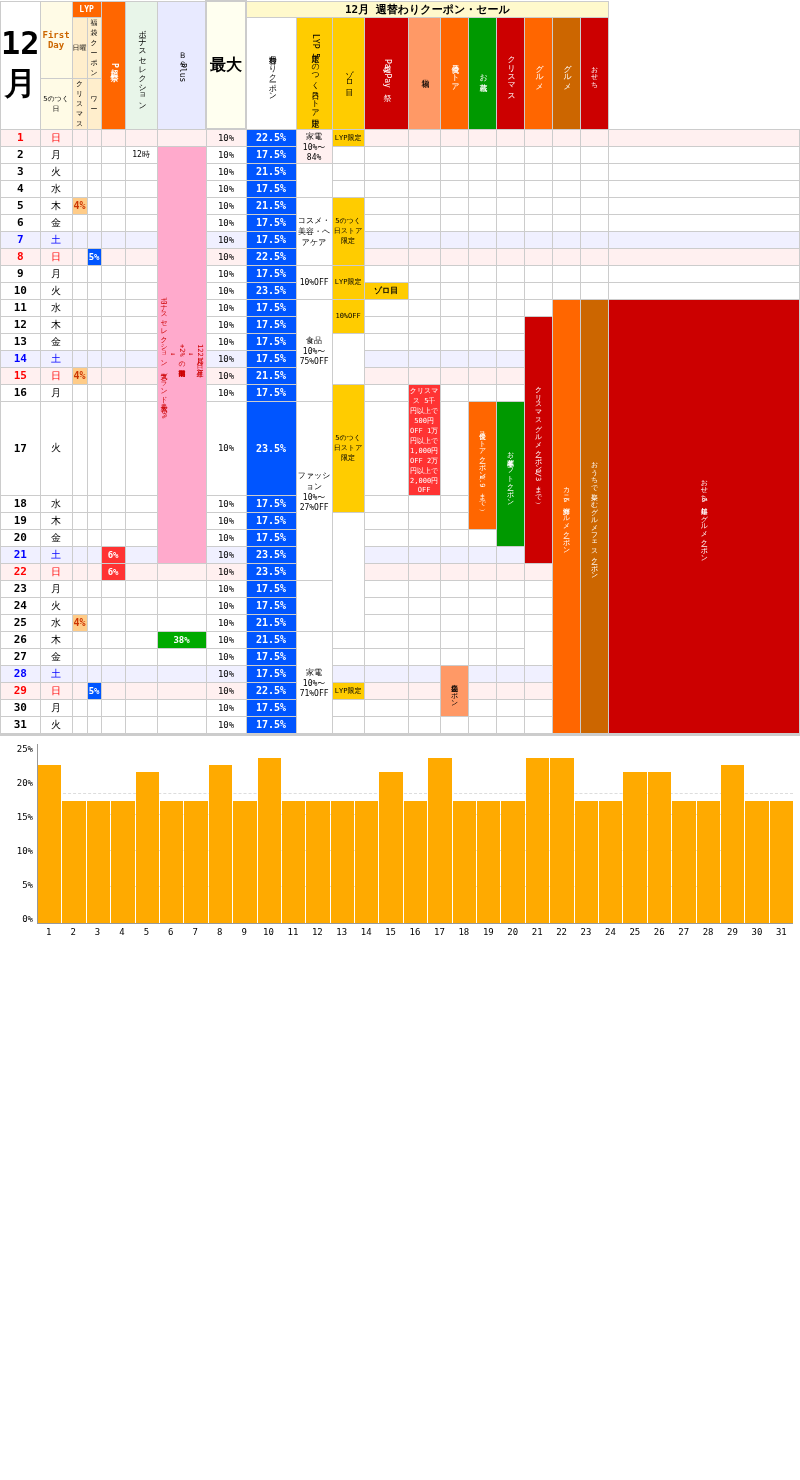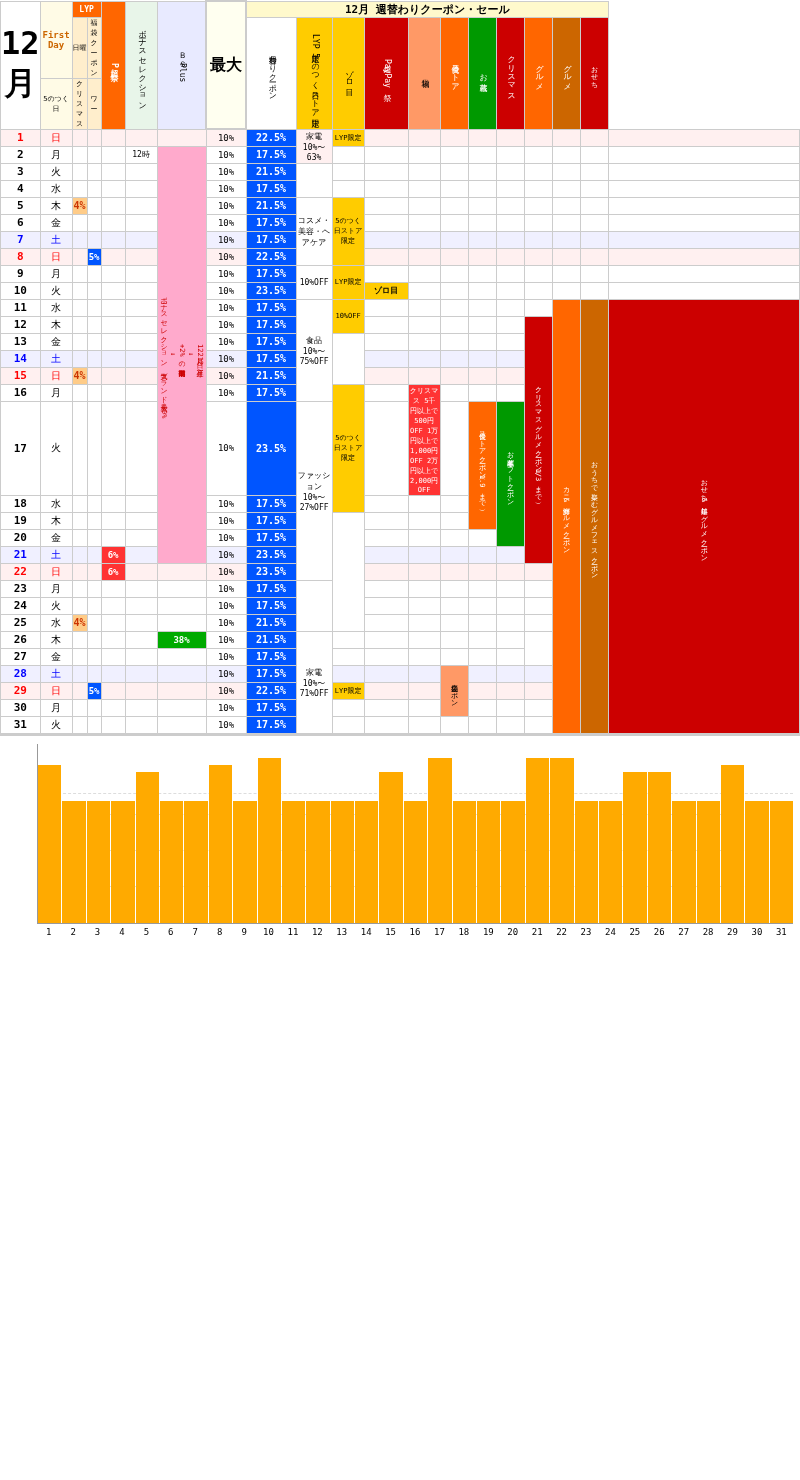--- a/index.html
+++ b/index.html
@@ -75,21 +75,21 @@
         <tr style="background:#fff0f0;">
           <td style="border:1px solid #ccc; text-align:center; font-size:11px; font-weight:bold; color:#ff0000; background:#fff0f0; padding:1px;">1</td>
           <td style="border:1px solid #ccc; text-align:center; font-size:10px; color:#ff0000; background:#fff0f0; padding:1px;">日</td>
           <td style="border:1px solid #ccc; text-align:center; font-size:10px; background:#fff0f0; padding:1px;"></td>
           <td style="border:1px solid #ccc; text-align:center; font-size:9px; background:#fff0f0; padding:1px;"></td>
           <td style="border:1px solid #ccc; text-align:center; font-size:9px; background:#fff0f0; padding:1px;"></td>
           <td style="border:1px solid #ccc; text-align:center; font-size:8px; background:#fff0f0; padding:1px;"></td>
           <td style="border:1px solid #ccc; text-align:center; font-size:9px; background:#fff0f0; padding:1px;"></td>
           <td style="border:1px solid #ccc; text-align:center; font-size:9px; background:#fff0f0; padding:1px;">10%</td>
           <td style="border:1px solid #ccc; text-align:center; font-size:10px; font-weight:bold; background:#0055ff; color:white; padding:1px;">22.5%</td>
-          <td rowspan="2" style="border:1px solid #ccc; background:#fff0f0; text-align:center; vertical-align:middle; font-size:8px; padding:1px;">家電10%〜63%</td>
+          <td rowspan="2" style="border:1px solid #ccc; background:#fff0f0; text-align:center; vertical-align:middle; font-size:8px; padding:1px;">家電10%〜84%</td>
           <td style="border:1px solid #ccc; background:#ffcc00; text-align:center; font-size:7px; padding:1px;">LYP限定</td>
           <td style="border:1px solid #ccc; background:#fff0f0; padding:1px;"></td>
           <td style="border:1px solid #ccc; background:#fff0f0; padding:1px;"></td>
           <td style="border:1px solid #ccc; background:#fff0f0; padding:1px;"></td>
           <td style="border:1px solid #ccc; background:#fff0f0; padding:1px;"></td>
           <td style="border:1px solid #ccc; background:#fff0f0; padding:1px;"></td>
           <td style="border:1px solid #ccc; background:#fff0f0; padding:1px;"></td>
           <td style="border:1px solid #ccc; background:#fff0f0; padding:1px;"></td>
           <td style="border:1px solid #ccc; background:#fff0f0; padding:1px;"></td>
           <td style="border:1px solid #ccc; background:#fff0f0; padding:1px;"></td>
@@ -617,20 +617,28 @@
           <td style="border:1px solid #ccc; background:#fff; padding:1px;"></td>
           <td style="border:1px solid #ccc; background:#fff; padding:1px;"></td>
           <td style="border:1px solid #ccc; background:#fff; padding:1px;"></td>
         </tr>
       </tbody>
   </table>
 
   <div style="width:800px; background:#fff; padding:8px 5px 5px 5px; border-top:2px solid #ccc;">
     <div style="position:relative; width:790px; height:220px; margin:0 auto;">
 
+      <div style="position:absolute; left:0; top:0; width:30px; height:180px; display:flex; flex-direction:column; justify-content:space-between; align-items:flex-end; padding-right:2px;">
+        <span style="font-size:9px;">25%</span>
+        <span style="font-size:9px;">20%</span>
+        <span style="font-size:9px;">15%</span>
+        <span style="font-size:9px;">10%</span>
+        <span style="font-size:9px;">5%</span>
+        <span style="font-size:9px;">0%</span>
+      </div>
 
       <div id="chart-bars-container" style="position:absolute; left:32px; right:2px; top:0; height:180px; display:flex; align-items:flex-end; gap:1px; border-left:1px solid #999; border-bottom:1px solid #999;">
 
         <div style="position:absolute; left:0; right:0; top:0; bottom:0; pointer-events:none;">
           <div style="position:absolute; bottom:72%; left:0; right:0; border-top:1px dashed #ddd;"></div>
           <div style="position:absolute; bottom:60%; left:0; right:0; border-top:1px dashed #ddd;"></div>
           <div style="position:absolute; bottom:40%; left:0; right:0; border-top:1px dashed #ddd;"></div>
           <div style="position:absolute; bottom:20%; left:0; right:0; border-top:1px dashed #ddd;"></div>
         </div>
       <div style="flex: 1 1 0%; height: 88%; background: rgb(255, 170, 0); position: relative;"></div>

